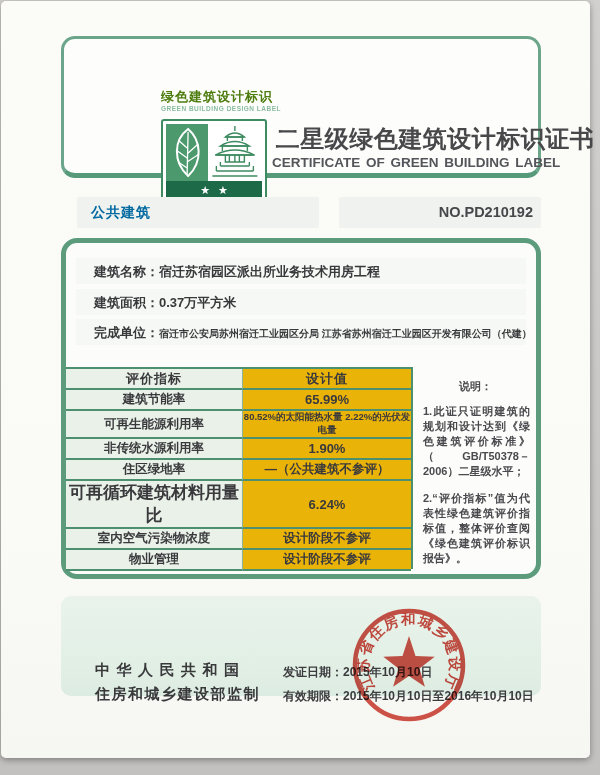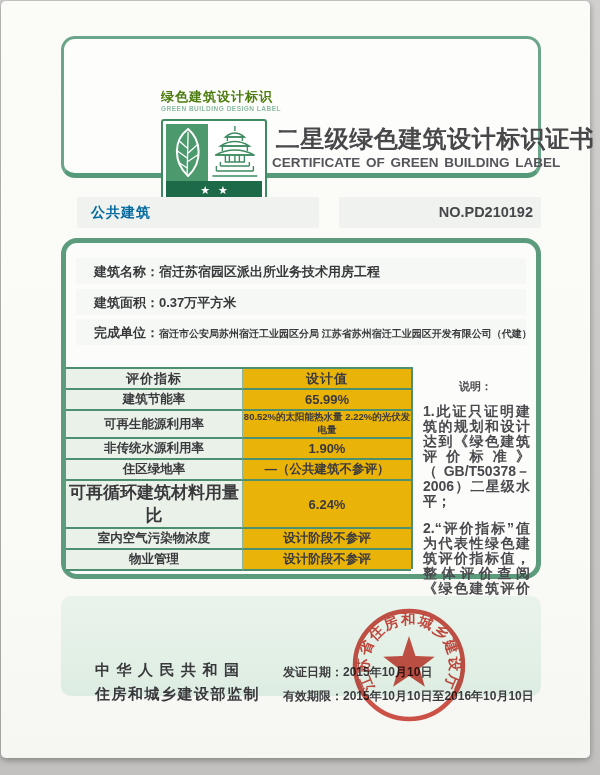--- a/index.html
+++ b/index.html
@@ -61,21 +61,21 @@
   .cell.lab{background:#e9f1e9;border-right:1px solid #8bb49b;font-size:12.5px;}
   .cell.val{background:#eab308;font-size:13px;}
   .cell.hdr{font-size:13px;letter-spacing:1px;}
   .cell.tiny{font-size:9.5px;}
   .notes{
     position:absolute;left:345px;top:124px;width:125px;height:202px;
     border-left:2px solid #4c9070;box-sizing:border-box;
     padding:12px 6px 0 10px;color:#4a4a4e;
   }
   .notes-title{font-size:11px;font-weight:bold;margin-bottom:10px;margin-left:36px;}
-  .note-item{font-size:14px;font-weight:bold;line-height:15px;margin-bottom:12px;text-align:justify;}
+  .note-item{font-size:11px;font-weight:bold;line-height:15px;margin-bottom:12px;text-align:justify;}
   
   .footer-box{
     position:absolute;left:60px;top:595px;width:480px;height:100px;border-radius:10px;
     background:linear-gradient(180deg,#e9f3eb 0%,#e3f0e6 60%,#ddecE2 100%);
   }
   .authority{position:absolute;left:34px;top:62px;font-size:15px;font-weight:bold;color:#39393c;line-height:24px;}
   .authority .l1{letter-spacing:6.5px;}
   .authority .l2{letter-spacing:1.5px;}
   .dates{position:absolute;left:222px;top:64px;font-size:12px;font-weight:bold;color:#3b3b3e;line-height:24px;white-space:nowrap;}
   .seal{position:absolute;left:338px;top:594px;width:140px;height:140px;

